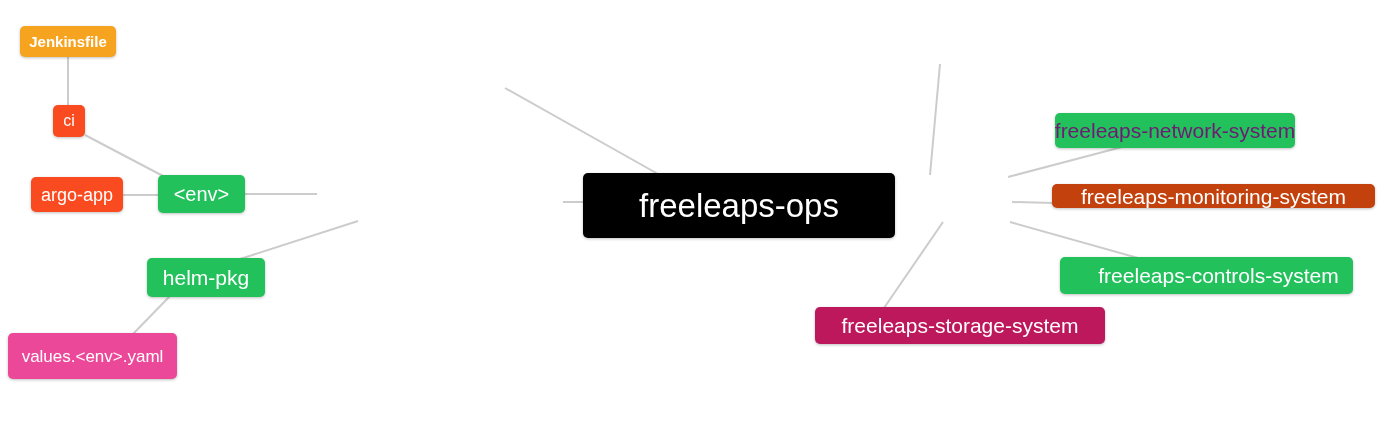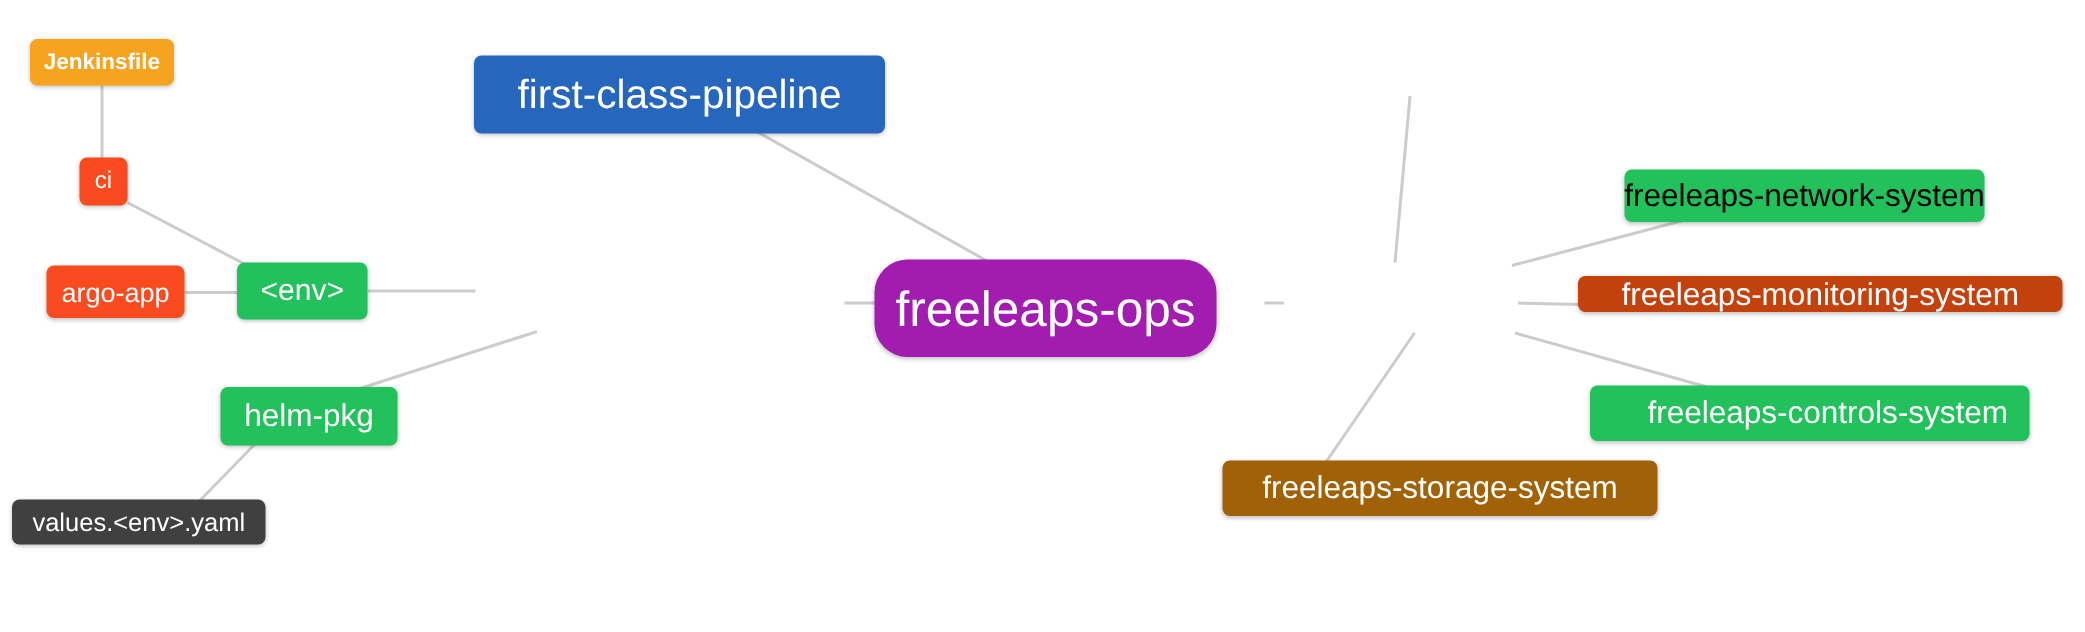--- a/index.html
+++ b/index.html
@@ -59,26 +59,25 @@
     <line x1="563" y1="202" x2="587" y2="202" stroke-width="2" stroke="#cccccc"></line>
     <line x1="505" y1="88" x2="658" y2="174" stroke-width="2" stroke="#cccccc"></line>
     <line x1="843" y1="202" x2="856" y2="202" stroke-width="2" stroke="#cccccc"></line>
     <line x1="930" y1="175" x2="940" y2="64" stroke-width="2" stroke="#cccccc"></line>
     <line x1="1008" y1="177" x2="1122" y2="147" stroke-width="2" stroke="#cccccc"></line>
     <line x1="1012" y1="202" x2="1054" y2="203" stroke-width="2" stroke="#cccccc"></line>
     <line x1="1010" y1="222" x2="1138" y2="258" stroke-width="2" stroke="#cccccc"></line>
     <line x1="943" y1="222" x2="884" y2="308" stroke-width="2" stroke="#cccccc"></line>
   </svg>
 
-  <div class="node f33" style="left: 583px; top: 173px; width: 228px; height: 65px; background: #a21caf; color: rgb(255, 255, 255); border-radius: 22px;">freeleaps-ops</div>
-  <div class="node f27" style="left: 316px; top: 37px; width: 274px; height: 52px; background: rgb(38, 102, 189); color: rgb(255, 255, 255);">first-class-pipeline</div>
+  <div class="node f33" style="left: 583px; top: 173px; width: 312px; height: 65px; background: #000000; color: rgb(255, 255, 255);">freeleaps-ops</div>
   <div class="node f20" style="left: 158px; top: 175px; width: 87px; height: 38px; background: rgb(34, 193, 92); color: rgb(255, 255, 255);">&lt;env&gt;</div>
   <div class="node f16" style="left: 53px; top: 105px; width: 32px; height: 32px; background: rgb(250, 74, 31); color: rgb(255, 255, 255);">ci</div>
   <div class="node f15" style="left: 20px; top: 26px; width: 96px; height: 31px; background: rgb(246, 164, 31); color: rgb(255, 255, 255); font-weight: bold;">Jenkinsfile</div>
   <div class="node f18" style="left: 31px; top: 177px; width: 92px; height: 35px; background: rgb(250, 74, 31); color: rgb(255, 255, 255);">argo-app</div>
   <div class="node f21" style="left: 147px; top: 258px; width: 118px; height: 39px; background: rgb(34, 193, 92); color: rgb(255, 255, 255);">helm-pkg</div>
-  <div class="node f17" style="left: 8px; top: 333px; width: 169px; height: 30px; background: #404040; color: rgb(255, 255, 255);">values.&lt;env&gt;.yaml</div>
-  <div class="node f21" style="left: 1055px; top: 113px; width: 240px; height: 35px; background: rgb(34, 193, 92); color: #000000; margin-left: 28px;">freeleaps-network-system</div>
+  <div class="node f17" style="left: 8px; top: 333px; width: 169px; height: 46px; background: #ec4899; color: rgb(255, 255, 255);">values.&lt;env&gt;.yaml</div>
+  <div class="node f21" style="left: 1055px; top: 113px; width: 240px; height: 35px; background: rgb(34, 193, 92); color: #701a75;">freeleaps-network-system</div>
   <div class="node f21" style="left: 1052px; top: 184px; width: 323px; height: 24px; background: #c2410c; color: rgb(255, 255, 255);">freeleaps-monitoring-system</div>
   <div class="node f21" style="left: 1060px; top: 257px; width: 293px; height: 37px; background: rgb(34, 193, 92); color: rgb(255, 255, 255); padding-left: 24px;">freeleaps-controls-system</div>
-  <div class="node f21" style="left: 815px; top: 307px; width: 290px; height: 37px; background: #a16207; color: rgb(255, 255, 255);">freeleaps-storage-system</div>
+  <div class="node f21" style="left: 815px; top: 307px; width: 290px; height: 37px; background: #be185d; color: rgb(255, 255, 255);">freeleaps-storage-system</div>
 
 </div>
 
 </body></html>

